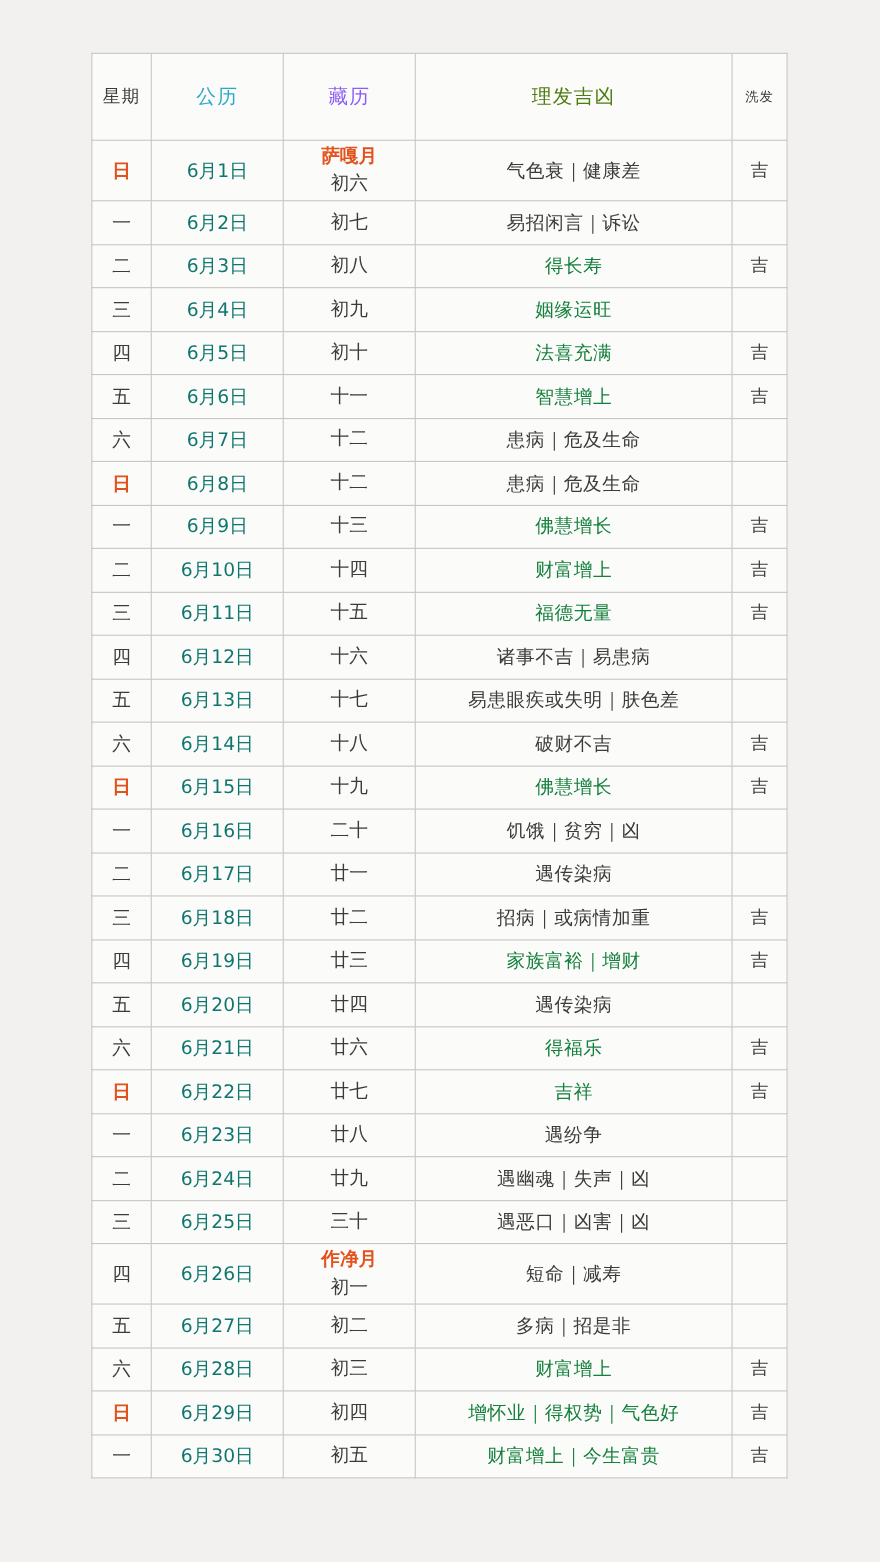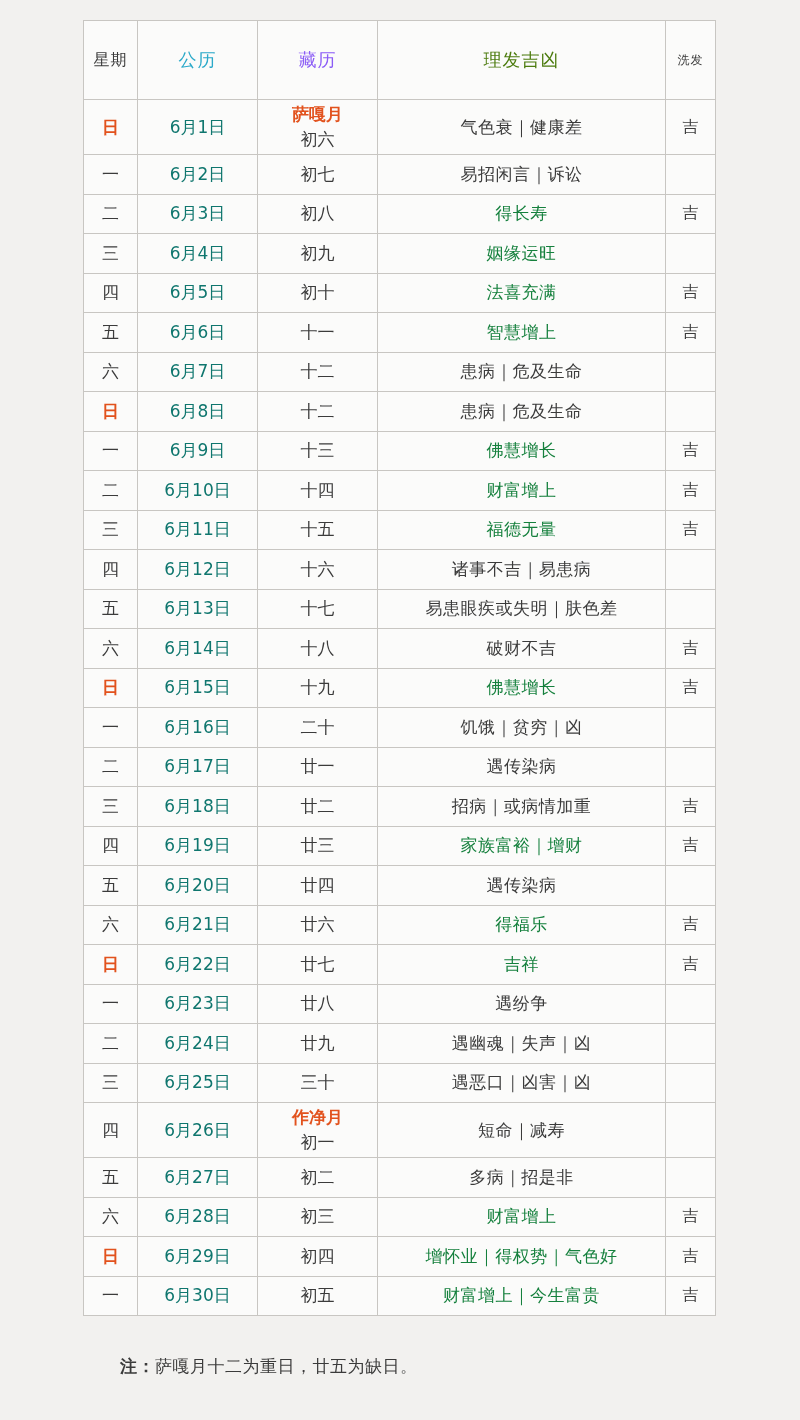--- a/index.html
+++ b/index.html
@@ -19,21 +19,21 @@
     position: absolute;
     left: 0; top: 0;
     width: 800px;
     height: 1420px;
     background: #f2f1ef;
     box-sizing: border-box;
   }
   table.cal {
     position: absolute;
     left: 83px;
-    top: 20px;
+    top: 48px;
     width: 632px;
     border-collapse: collapse;
     background: #fbfbfa;
     table-layout: fixed;
     padding-left: 13px;
   }
   table.cal td, table.cal th {
     border: 1px solid #c8c6c2;
     text-align: center;
     vertical-align: middle;
@@ -341,17 +341,14 @@
         <tr>
           <td class="week">一</td>
           <td class="greg">6月30日</td>
           <td class="tib">初五</td>
           <td class="luck good">财富增上｜今生富贵</td>
           <td class="wash">吉</td>
         </tr>
       </tbody>
   </table>
 
-  <div class="note">
-    <b>注：</b><span>萨嘎月十二为重日，廿五为缺日。</span>
-  </div>
 
 </div>
 
 </body></html>

